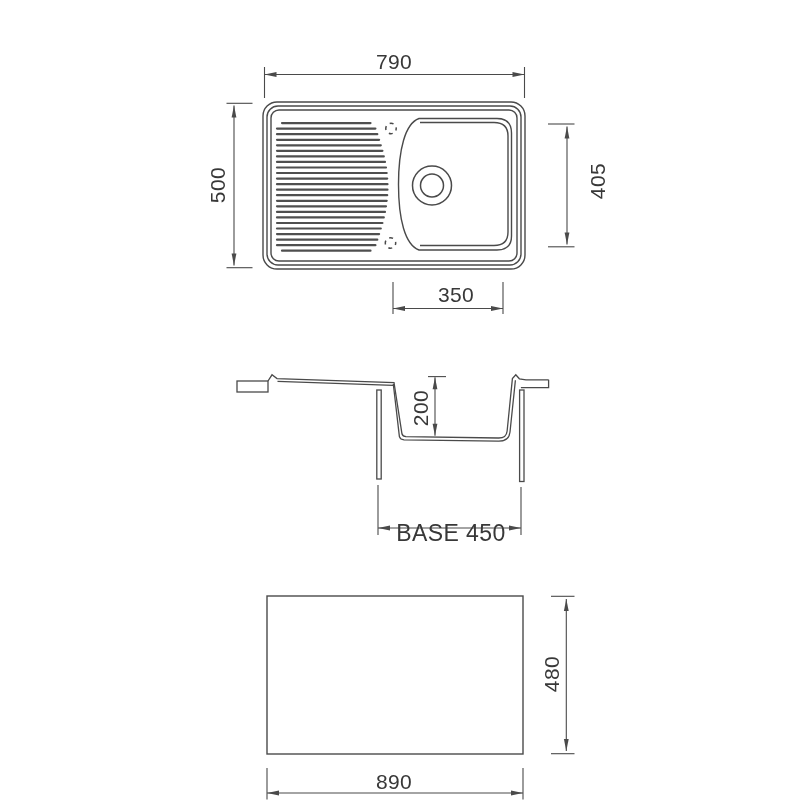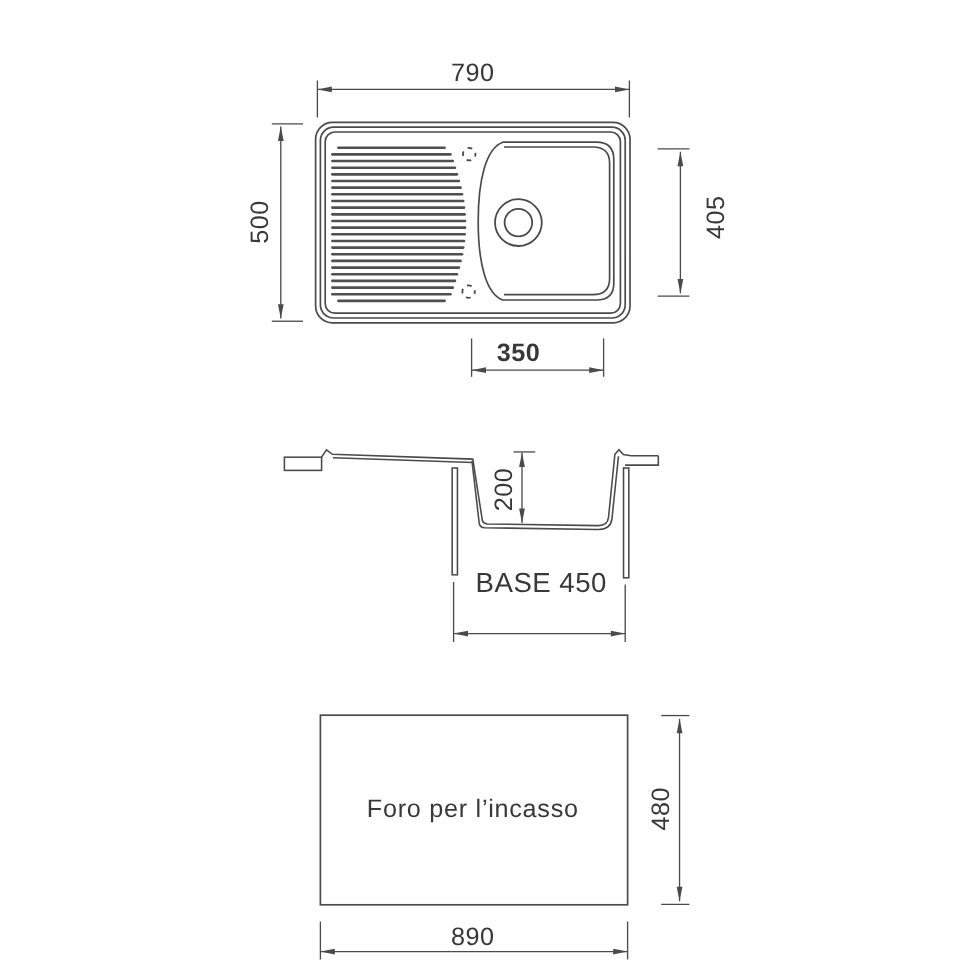--- a/index.html
+++ b/index.html
@@ -129,19 +129,18 @@
 
       <line x1="267" y1="744" x2="267" y2="775.5"></line>
       <line x1="523" y1="744" x2="523" y2="775.5"></line>
       <line x1="267" y1="769" x2="523" y2="769" marker-start="url(#arr)" marker-end="url(#arr)"></line>
     </g>
   </svg>
 
   <div class="lbl" style="left:394px;top:37px;">790</div>
   <div class="lbl rot" style="left:217px;top:161px;">500</div>
   <div class="lbl rot" style="left:597px;top:157px;">405</div>
-  <div class="lbl" style="left:432px;top:270px;font-weight:bold;">350</div>
+  <div class="lbl" style="left:456px;top:270px;">350</div>
   <div class="lbl rot" style="left:420px;top:384px;">200</div>
-  <div class="lbl base" style="left:451px;top:462px;">BASE 450</div>
-  <div class="lbl caption" style="left:394px;top:650px;">Foro per l’incasso</div>
+  <div class="lbl base" style="left:451px;top:509px;">BASE 450</div>
   <div class="lbl rot" style="left:551px;top:650px;">480</div>
   <div class="lbl" style="left:394px;top:757px;">890</div>
 </div>
 
 </body></html>

